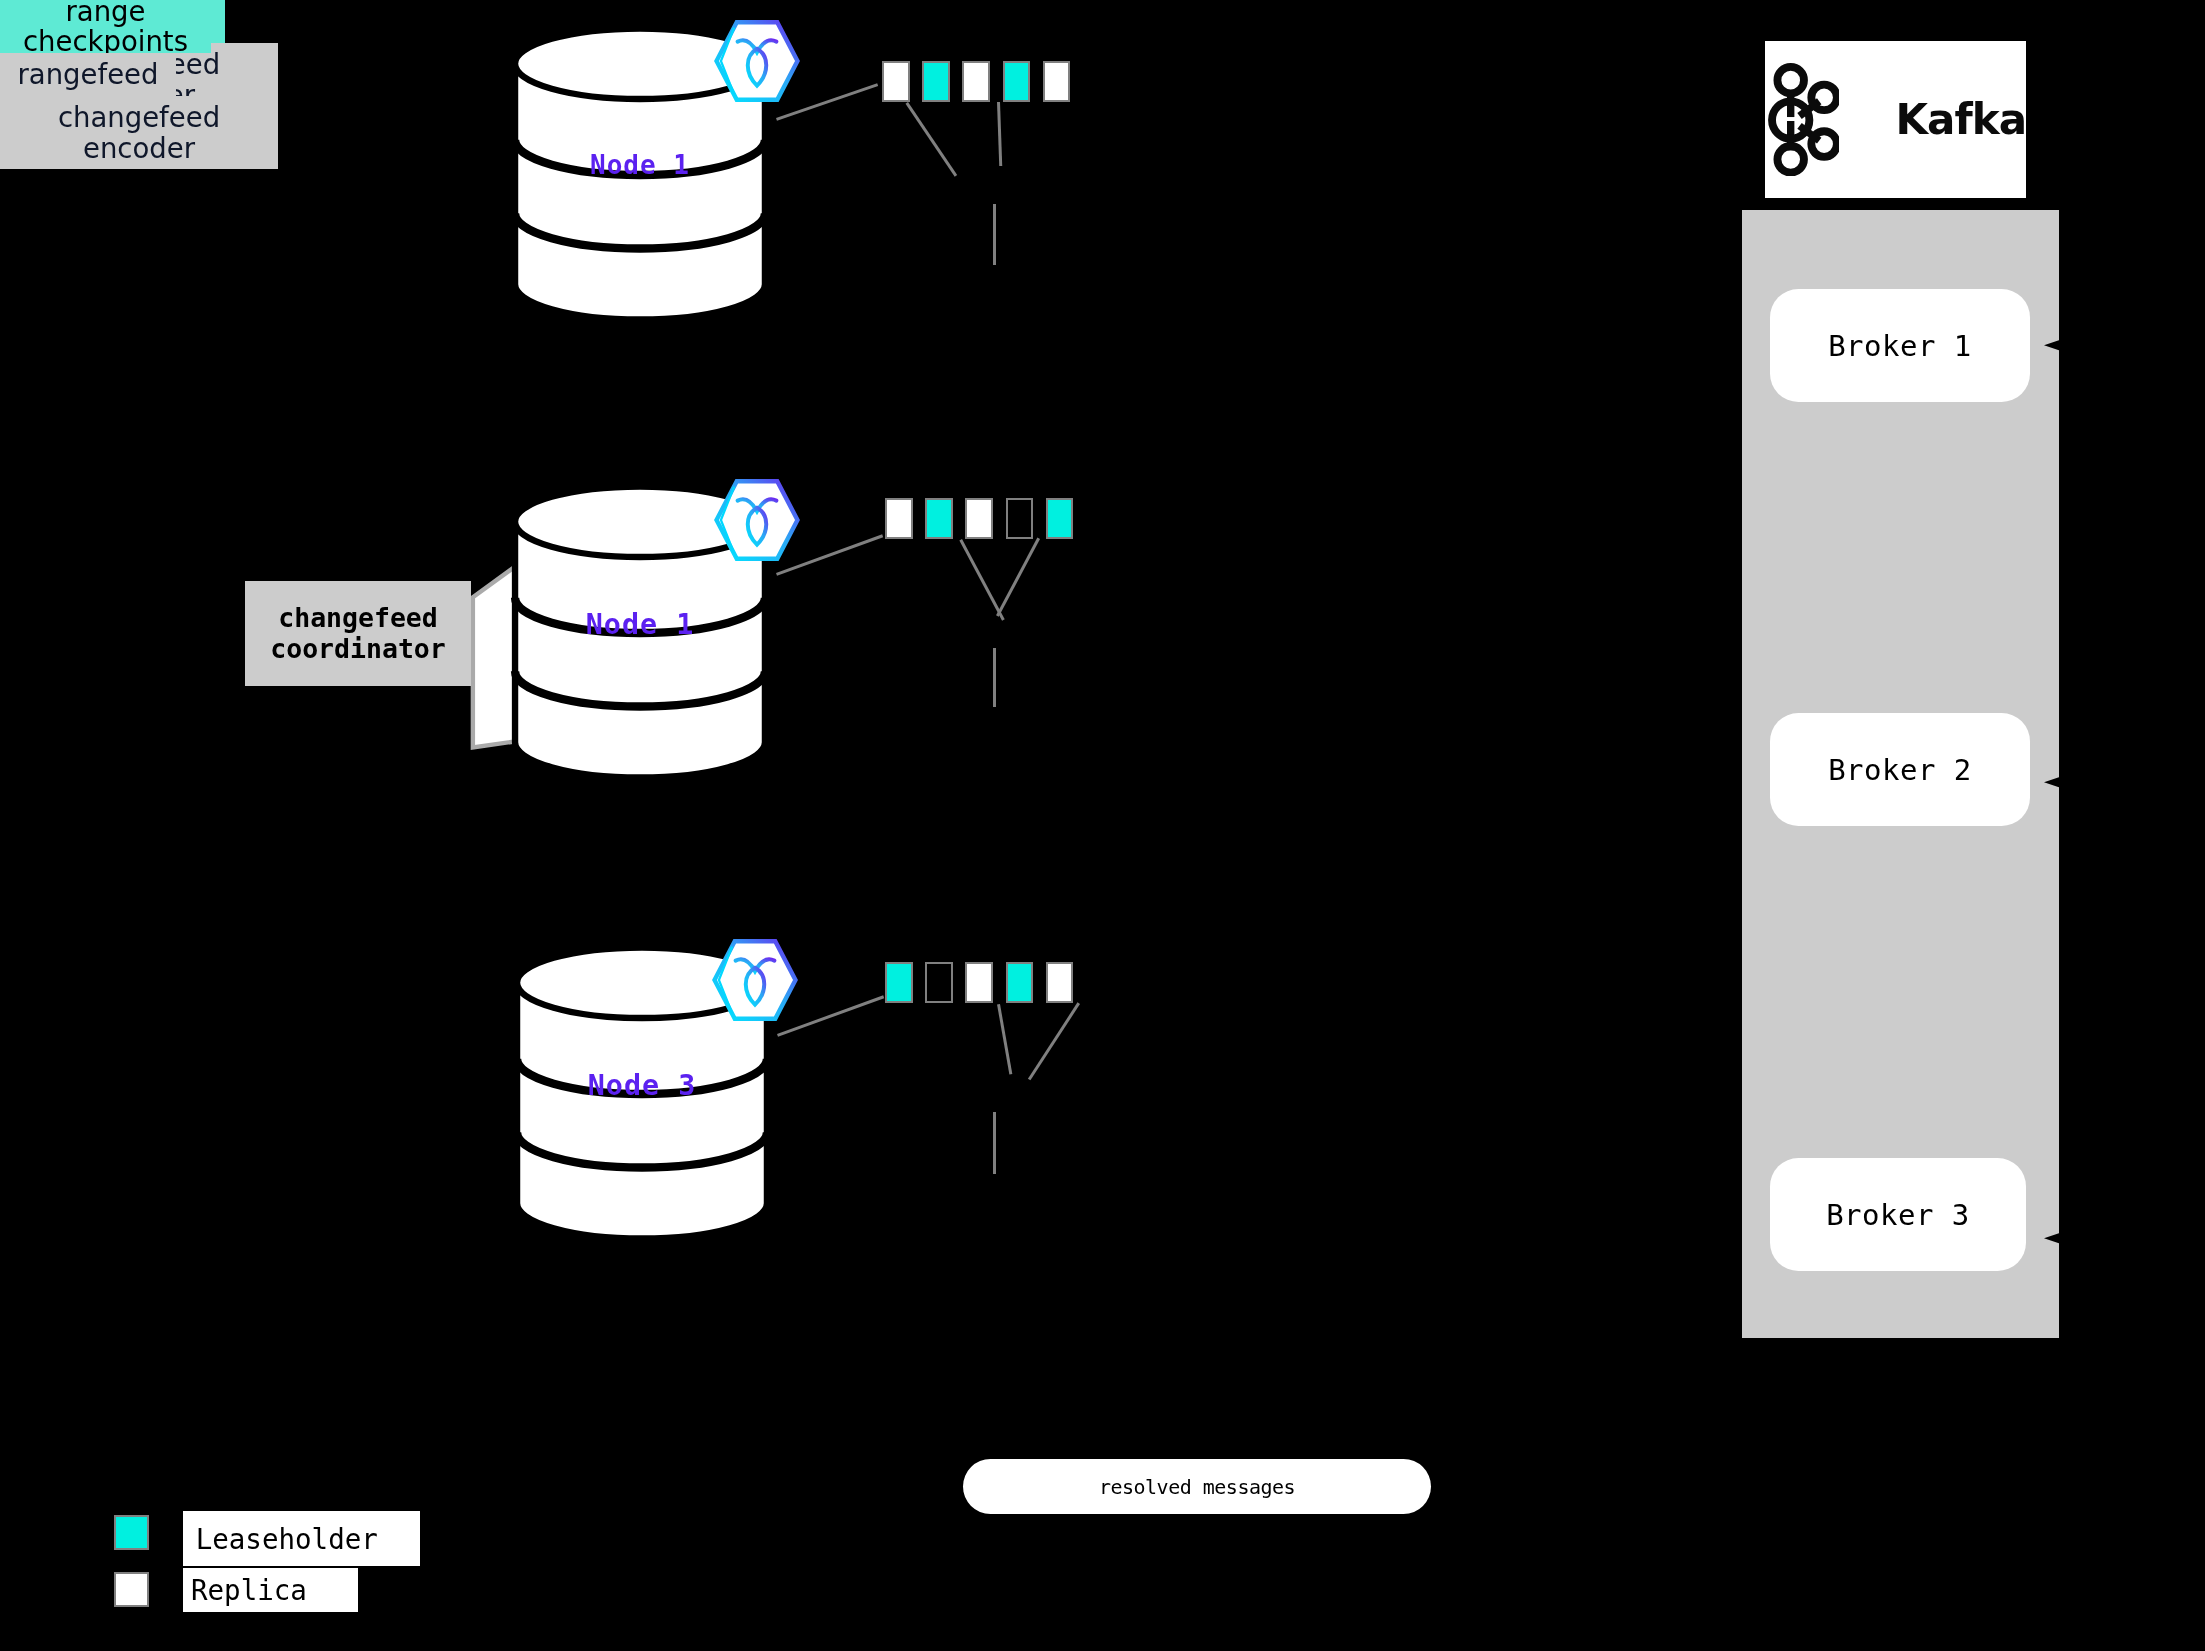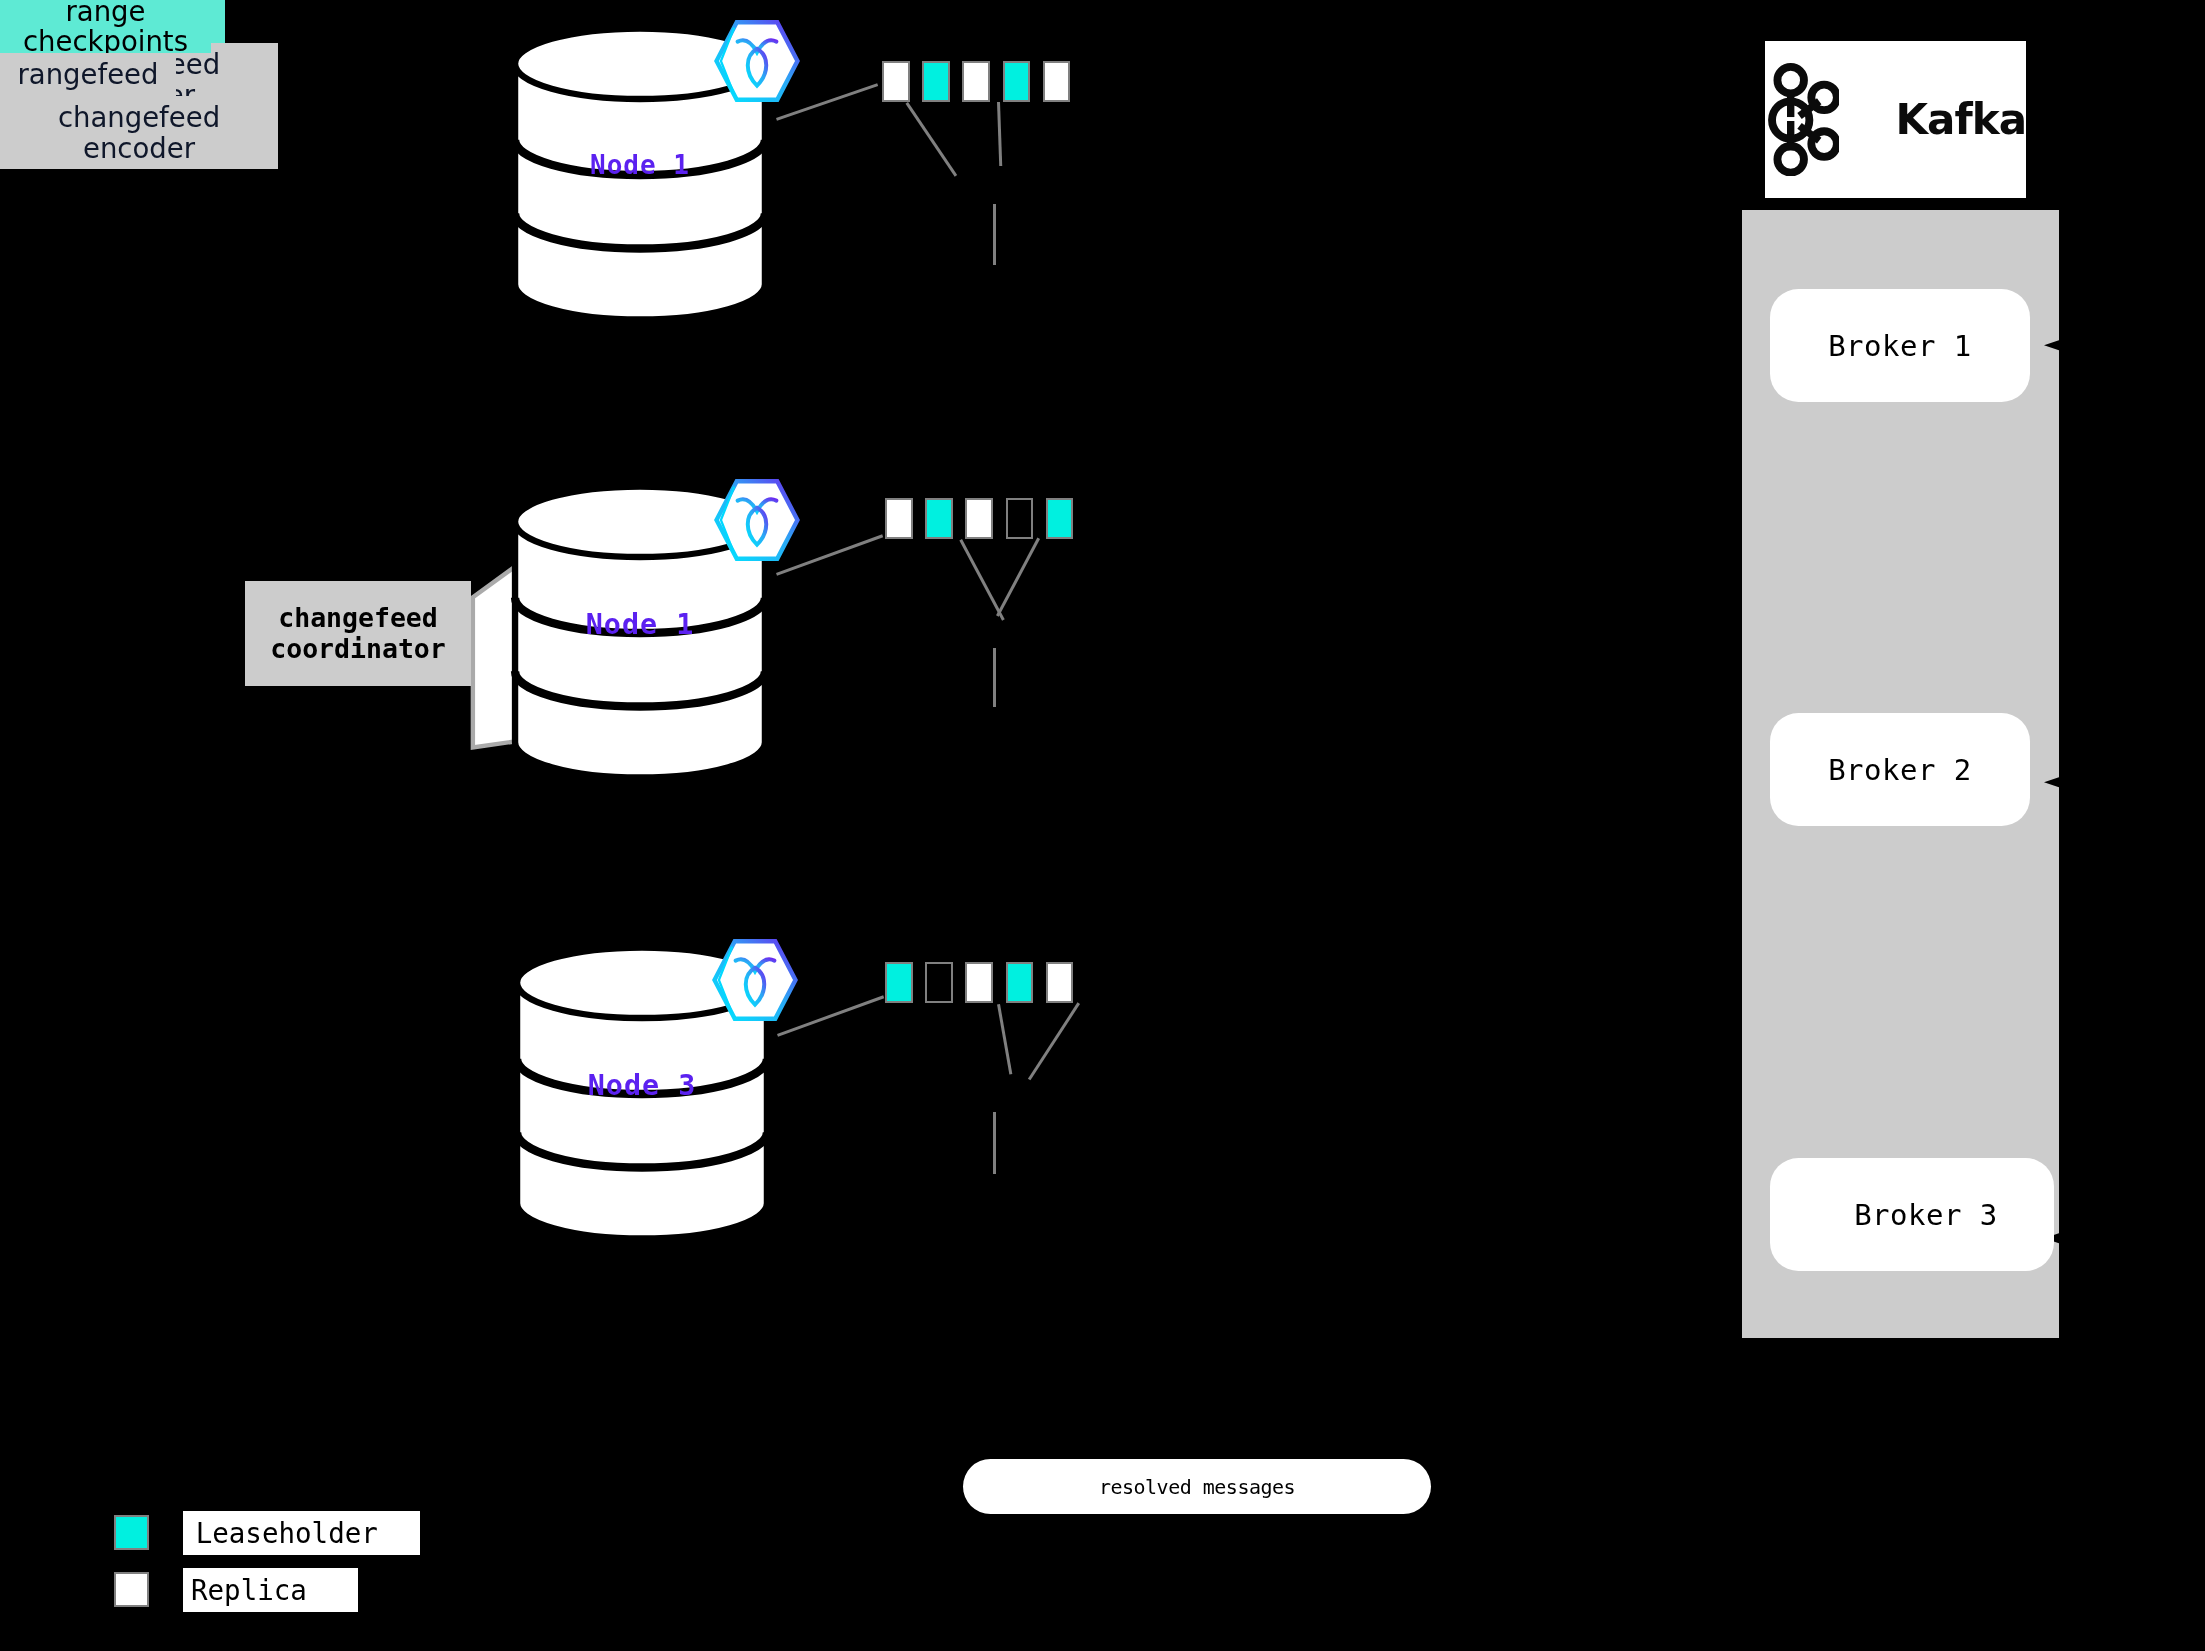--- a/index.html
+++ b/index.html
@@ -326,24 +326,24 @@
       <circle cx="52" cy="116" r="38" fill="none" stroke="#0b0b0b" stroke-width="16"></circle>
       <circle cx="120" cy="70" r="26" fill="none" stroke="#0b0b0b" stroke-width="16"></circle>
       <circle cx="120" cy="165" r="26" fill="none" stroke="#0b0b0b" stroke-width="16"></circle>
     </svg>
   </span>
   <span class="kafka-word">Kafka</span>
 </div>
 
 <div class="broker" style="left:1770px;top:289px;width:260px;height:113px;font-size:29px;">Broker 1</div>
 <div class="broker" style="left:1770px;top:713px;width:260px;height:113px;font-size:29px;">Broker 2</div>
-<div class="broker" style="left:1770px;top:1158px;width:256px;height:113px;font-size:29px;padding-left:28px;">Broker 3</div>
+<div class="broker" style="left:1770px;top:1158px;width:256px;height:113px;font-size:29px;">Broker 3</div>
 
 <div class="pill" style="left:963px;top:1459px;width:468px;height:55px;font-size:20px;">resolved messages</div>
 
 <div class="abs" style="left:0;top:0;">
   <div class="legend-swatch" style="left:114px;top:1515px;background:#00f0e0;"></div>
-  <div class="legend-text" style="left:183px;top:1511px;width:224px;height:44px;font-size:27.5px;">Leaseholder</div>
+  <div class="legend-text" style="left:183px;top:1511px;width:224px;height:55px;font-size:27.5px;">Leaseholder</div>
 
   <div class="legend-swatch" style="left:114px;top:1572px;background:#ffffff;"></div>
   <div class="legend-text" style="left:183px;top:1568px;width:167px;height:44px;font-size:27.5px;padding-left:8px;">Replica</div>
 </div>
 
 
 </body></html>

